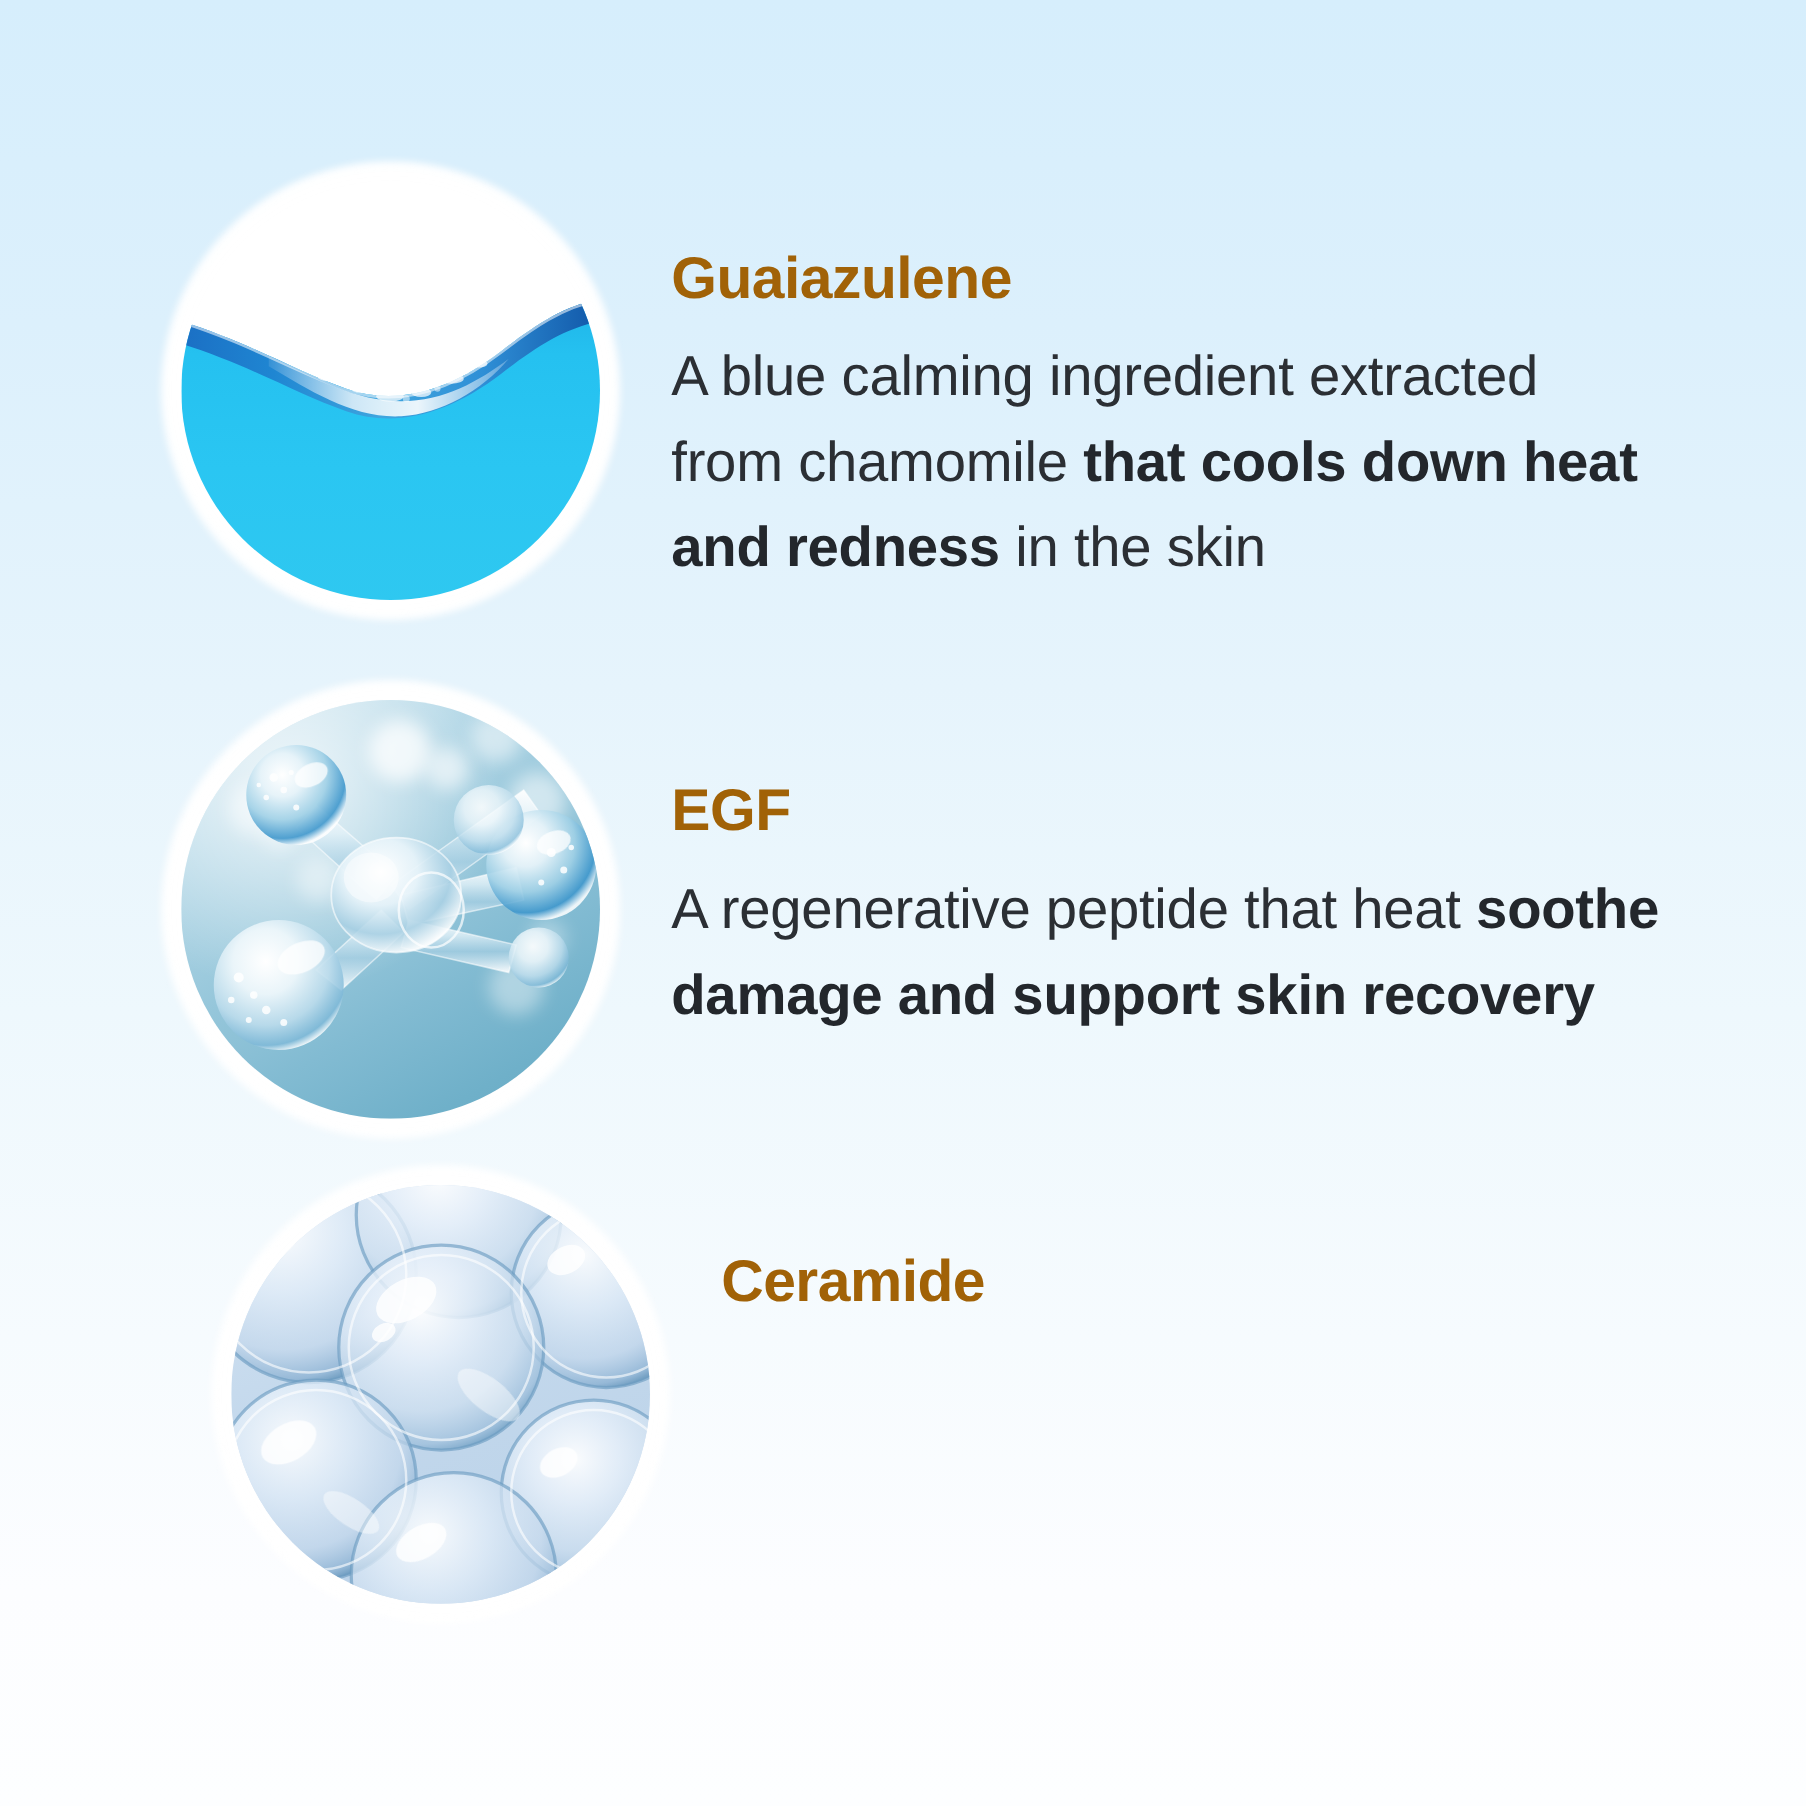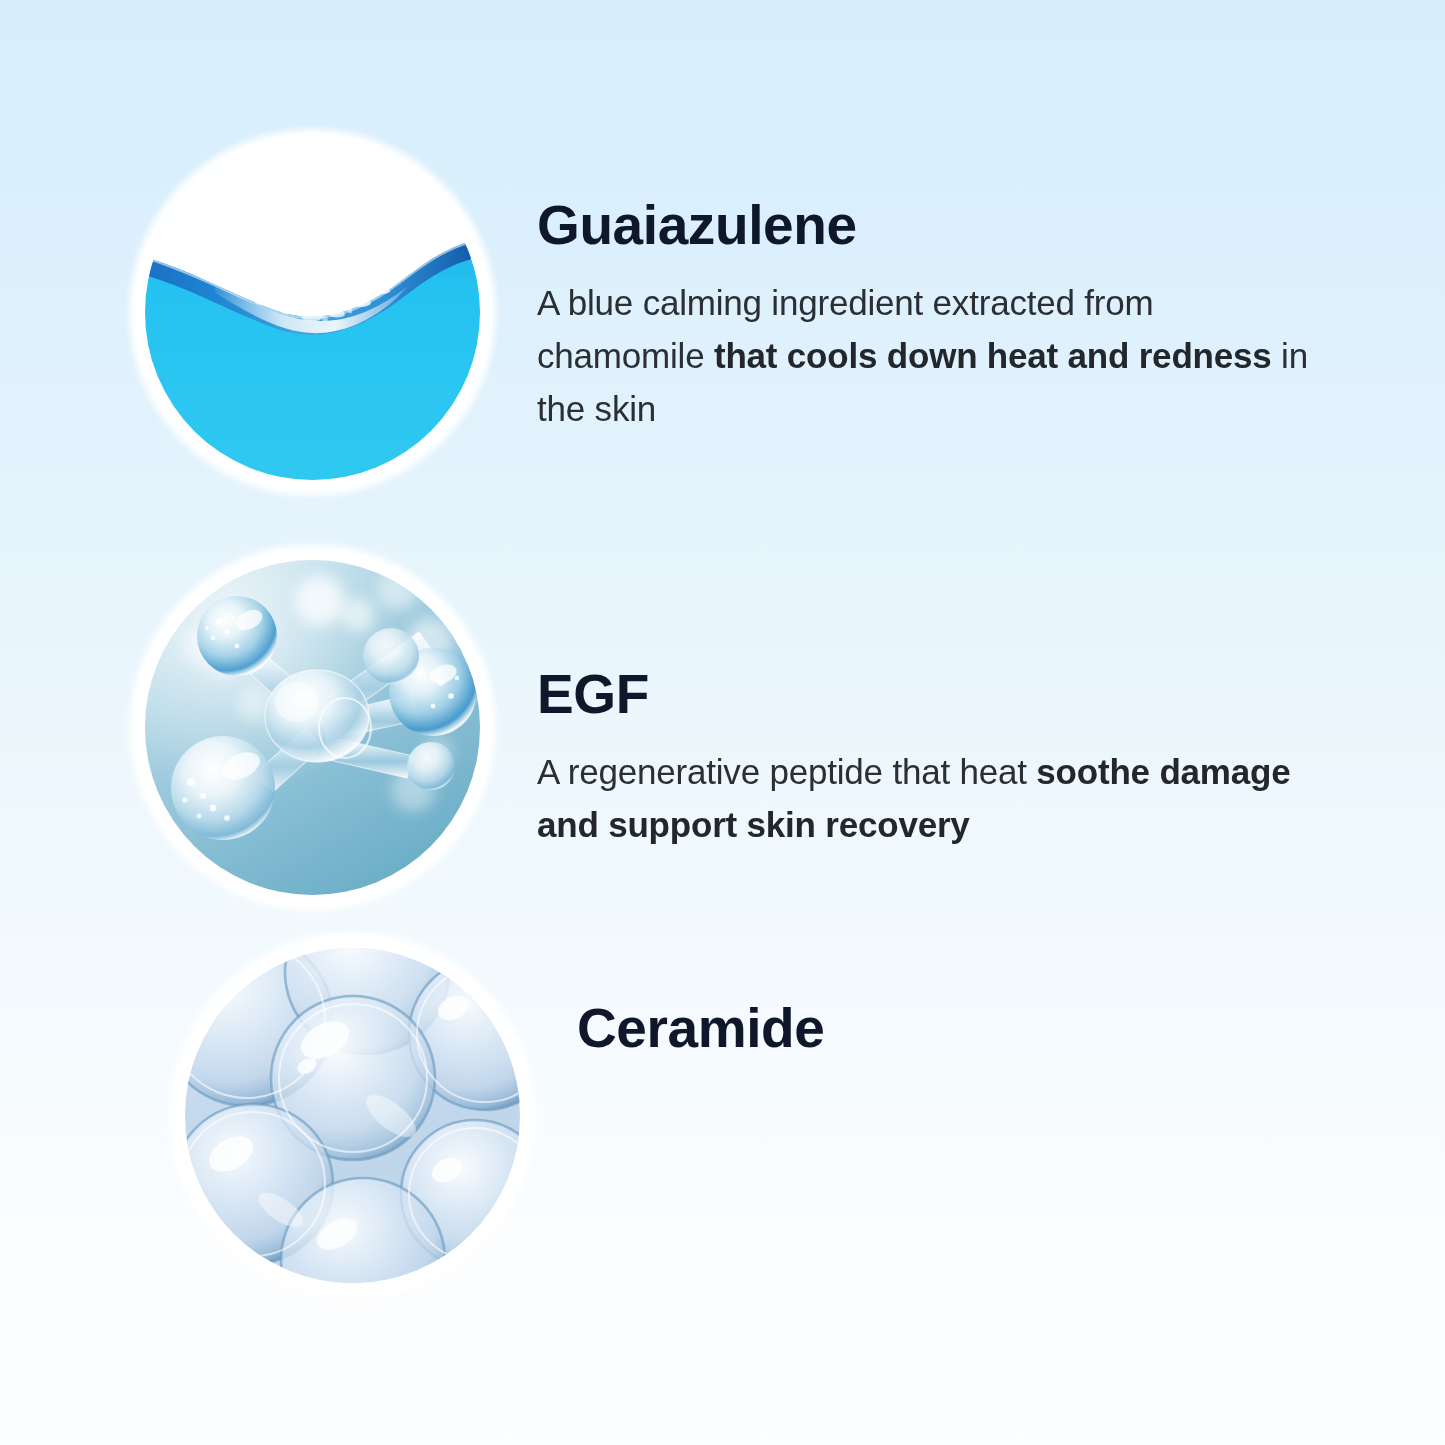--- a/index.html
+++ b/index.html
@@ -25,21 +25,21 @@
   .board { position:absolute; inset:0; }
 
   
   .row {
     position:absolute;
     left:0; right:0;
     display:flex;
     align-items:flex-start;
   }
   .row-1 { top:145px; }
-  .row-2 { top:560px;align-items:center; }
+  .row-2 { top:560px; }
   .row-3 { top:948px;padding-left:40px; }
 
   
   .media-wrap {
     position:relative;
     width:335px; height:335px;
     margin-left:145px;
     flex:0 0 auto;
   }
   .glow {
@@ -93,30 +93,30 @@
   .text-col {
     flex:1 1 auto;
     padding-left:57px;
     padding-right:110px;
   }
   .row-1 .text-col { padding-top:52px; }
   .row-2 .text-col { padding-top:63px; }
   .row-3 .text-col { padding-top:52px; }
 
   .heading {
-    color:#0f172a;
-    font-size:55px;
+    color:#a16207;
+    font-size:47px;
     font-weight:bold;
     letter-spacing:-0.4px;
     line-height:1.05;
   }
   .desc {
     margin-top:21px;
     color:#2b2f34;
-    font-size:35px;
+    font-size:45px;
     line-height:1.52;
     letter-spacing:-0.2px;
     max-width:790px;
   }
   .row-2 .desc { max-width:830px; }
   .desc b { font-weight:bold; color:#23272c; }
 </style>
 </head>
 <body>
 

